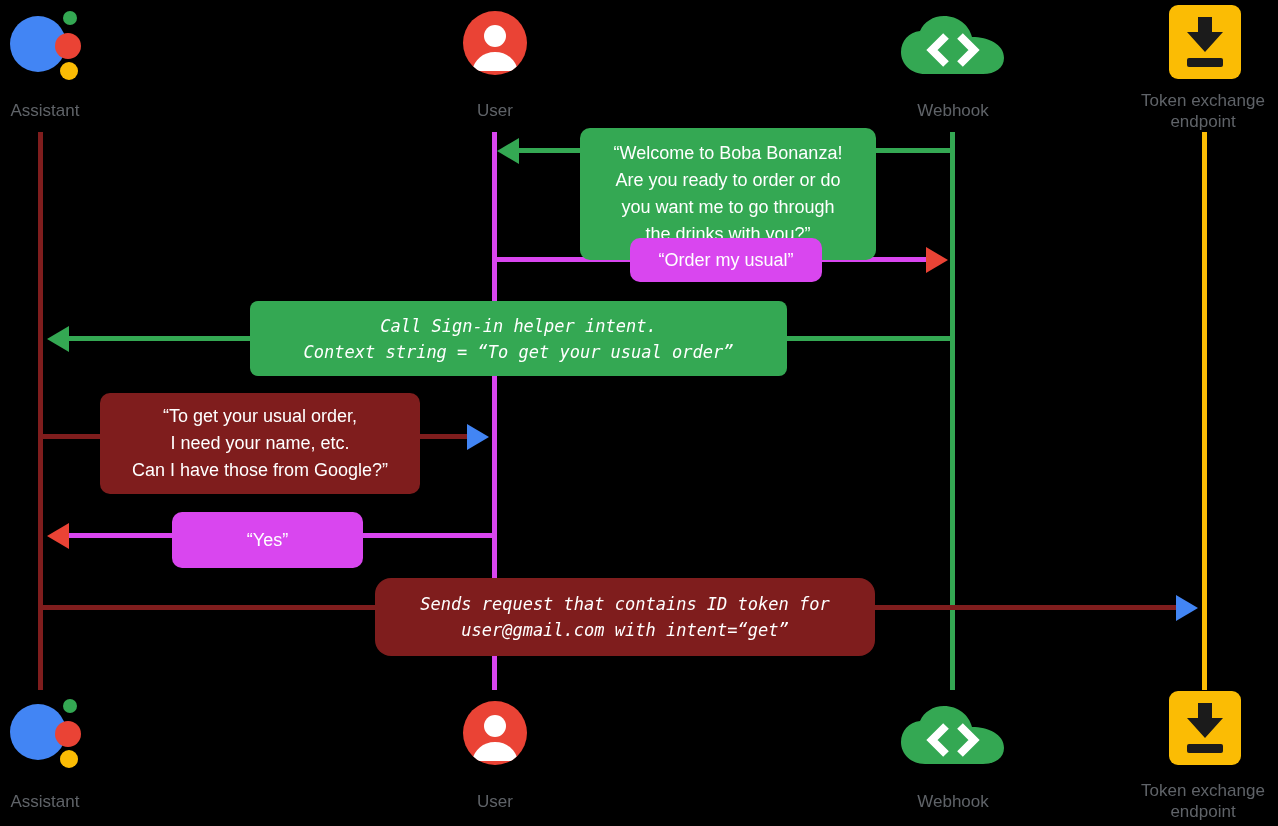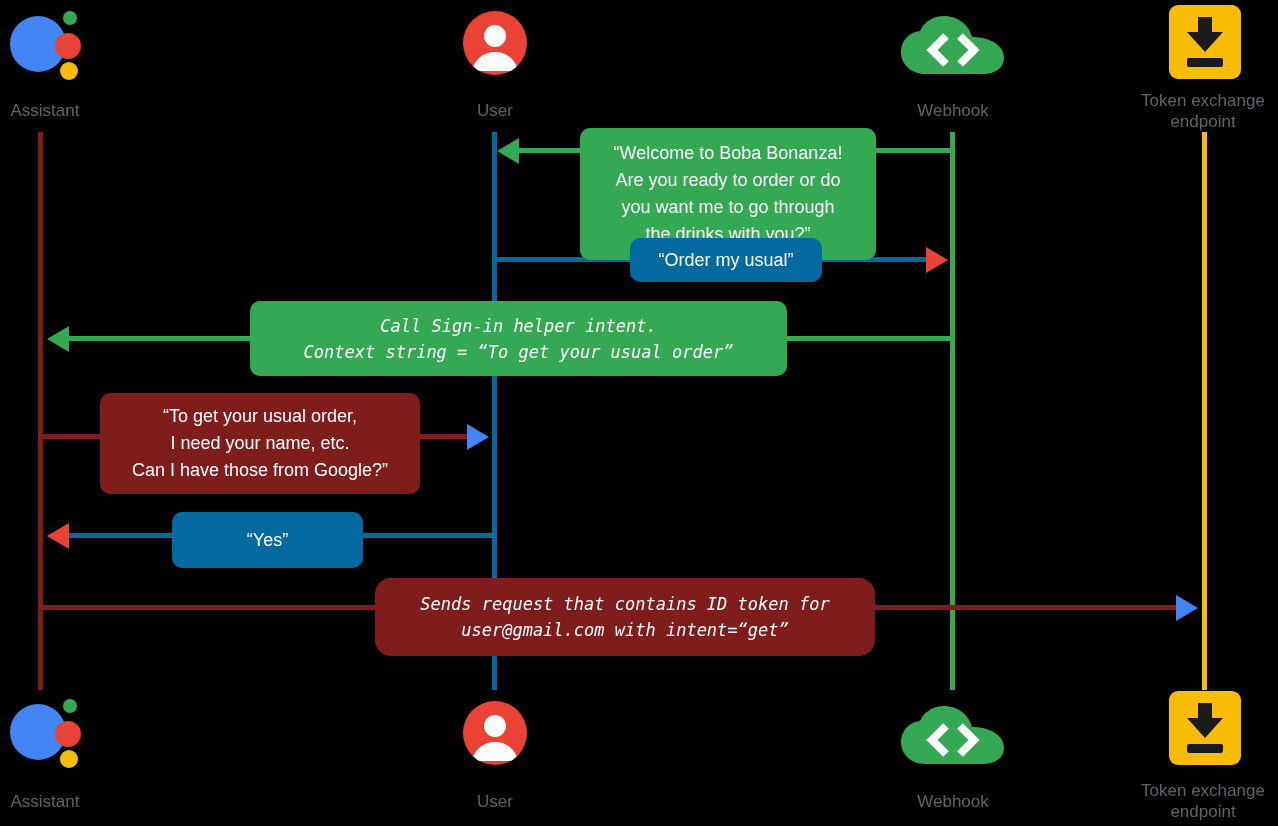--- a/index.html
+++ b/index.html
@@ -35,21 +35,21 @@
     color:#fff; font-size:18px; line-height:27px;
     display:flex; align-items:center; justify-content:center;
     text-align:center; white-space:pre-line; padding:6px 14px;
   }
   .mono {
     font-family:"DejaVu Sans Mono", monospace;
     font-style:italic; font-size:17px; line-height:26px;
   }
 
   .bg-green  { background:#34a853; }
-  .bg-red    { background:#0369a1; }
+  .bg-red    { background:#d946ef; }
   .bg-blue   { background:#7f1d1d; }
   .bg-yellow { background:#fbbc04; }
   .fg-green  { color:#34a853; }
   .fg-red    { color:#ea4335; }
   .fg-blue   { color:#4285f4; }
 </style>
 </head>
 <body>
 
 <div class="diagram">
@@ -111,21 +111,21 @@
 Are you ready to order or do
 you want me to go through
 the drinks with you?”</div>
 
   <div class="msg-line bg-red" style="left:495px; top:257px; width:433px;"></div>
   <div class="ah ah-right fg-red" style="left:926px; top:247px;"></div>
   <div class="msg-box bg-red" style="left:630px; top:238px; width:192px; height:44px;">“Order my usual”</div>
 
   <div class="msg-line bg-green" style="left:66px; top:336px; width:887px;"></div>
   <div class="ah ah-left fg-green" style="left:47px; top:326px;"></div>
-  <div class="msg-box bg-green mono" style="left:250px; top:301px; width:537px; height:75px;">Call Sign-in helper intent.
+  <div class="msg-box bg-green mono" style="left:250px; top:301px; width:537px; height:75px;border-radius:8px;">Call Sign-in helper intent.
 Context string = “To get your usual order”</div>
 
   <div class="msg-line bg-blue" style="left:40px; top:434px; width:430px;"></div>
   <div class="ah ah-right fg-blue" style="left:467px; top:424px;"></div>
   <div class="msg-box bg-blue" style="left:100px; top:393px; width:320px; height:101px;">“To get your usual order,
 I need your name, etc.
 Can I have those from Google?”</div>
 
   <div class="msg-line bg-red" style="left:66px; top:533px; width:431px;"></div>
   <div class="ah ah-left fg-red" style="left:47px; top:523px;"></div>

